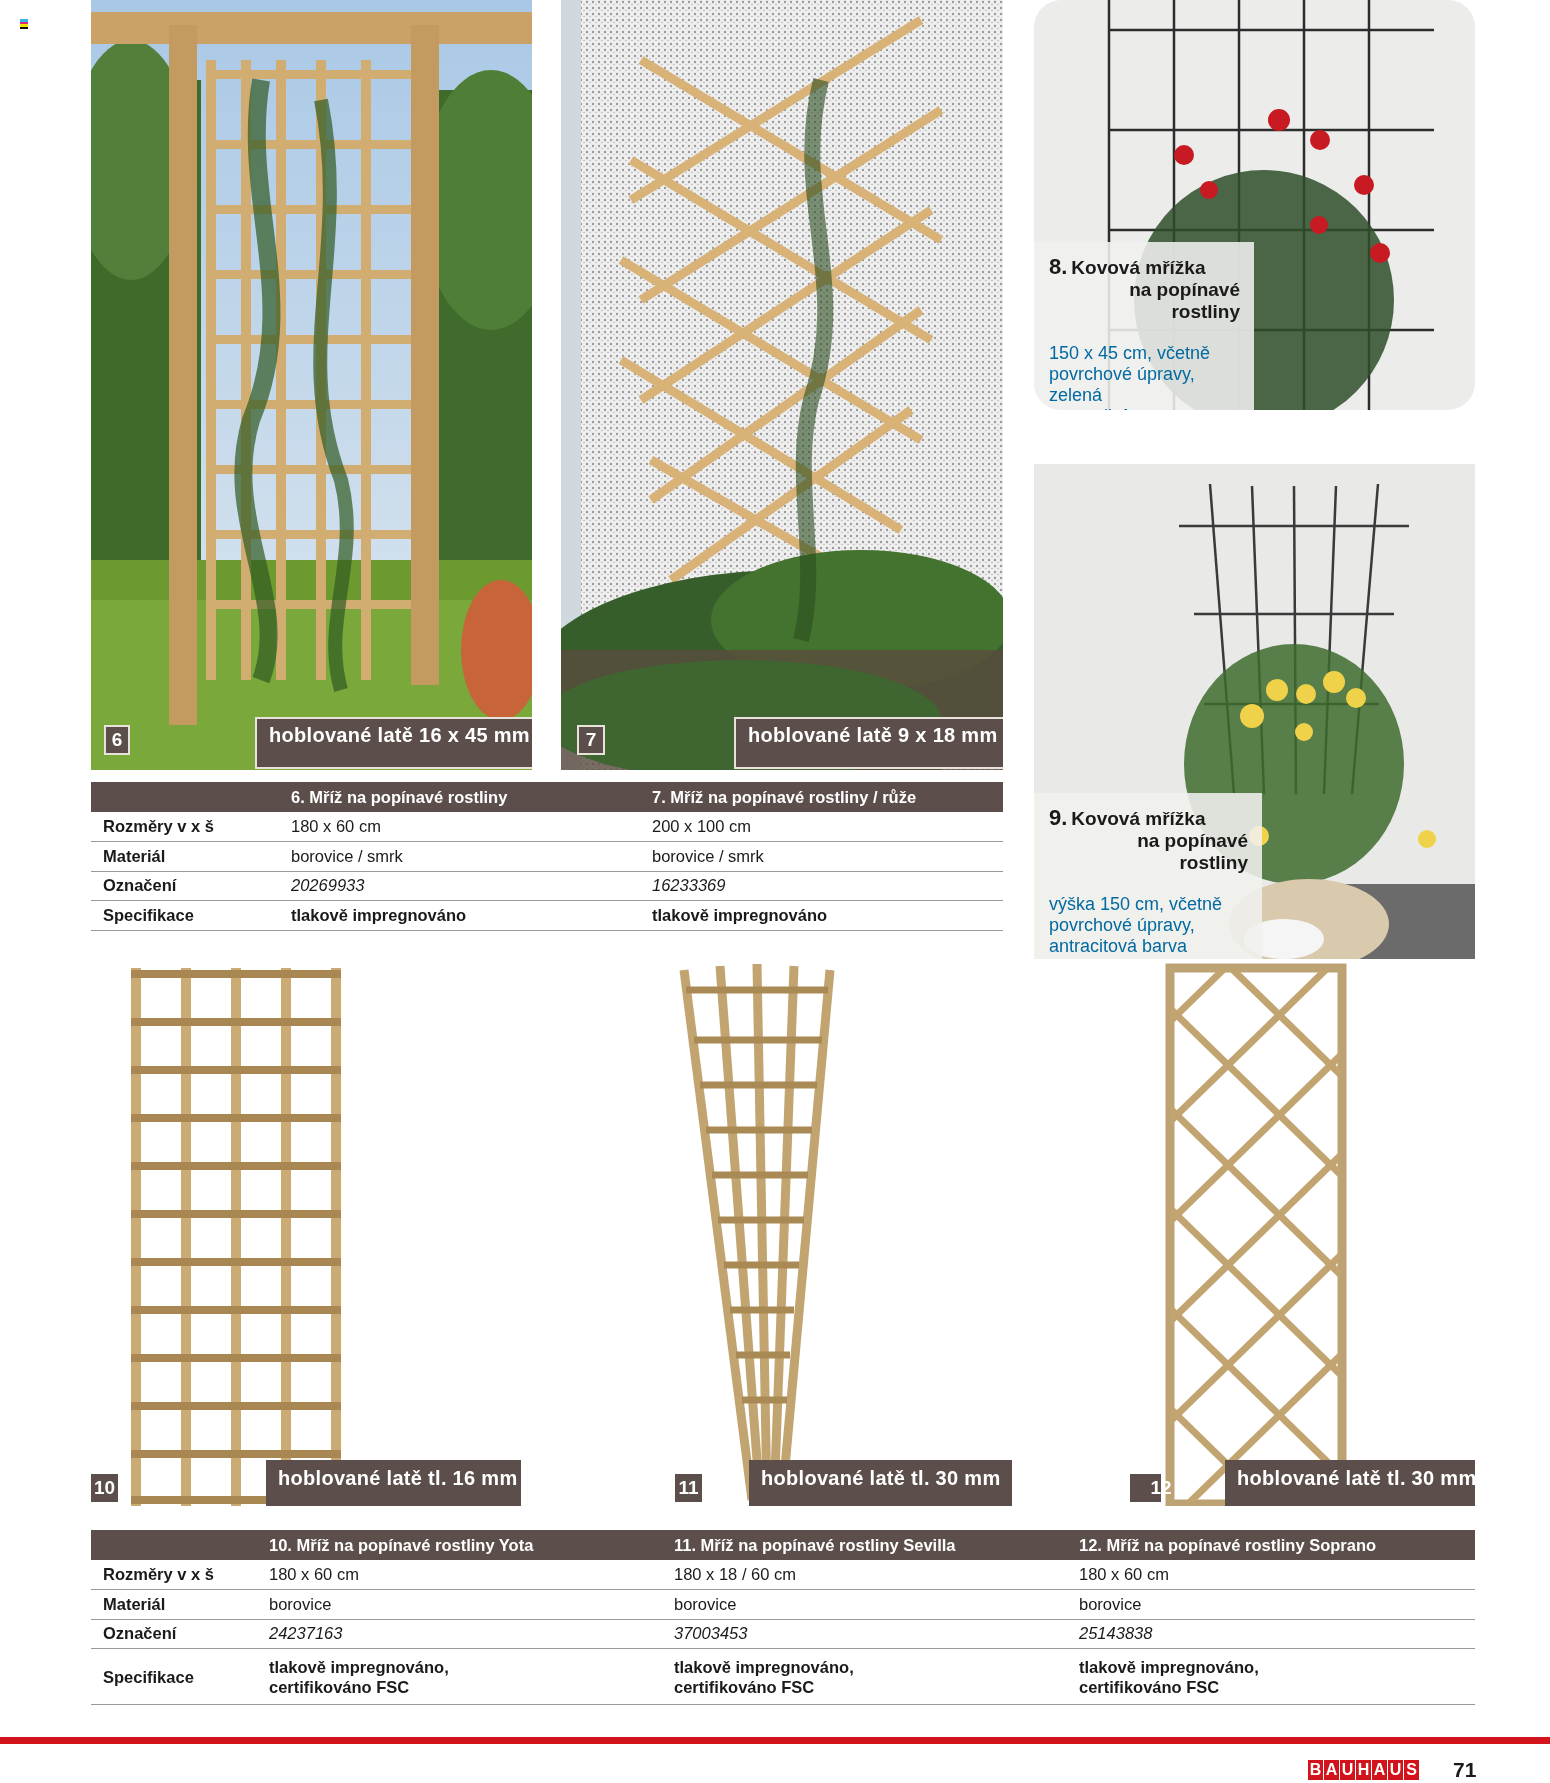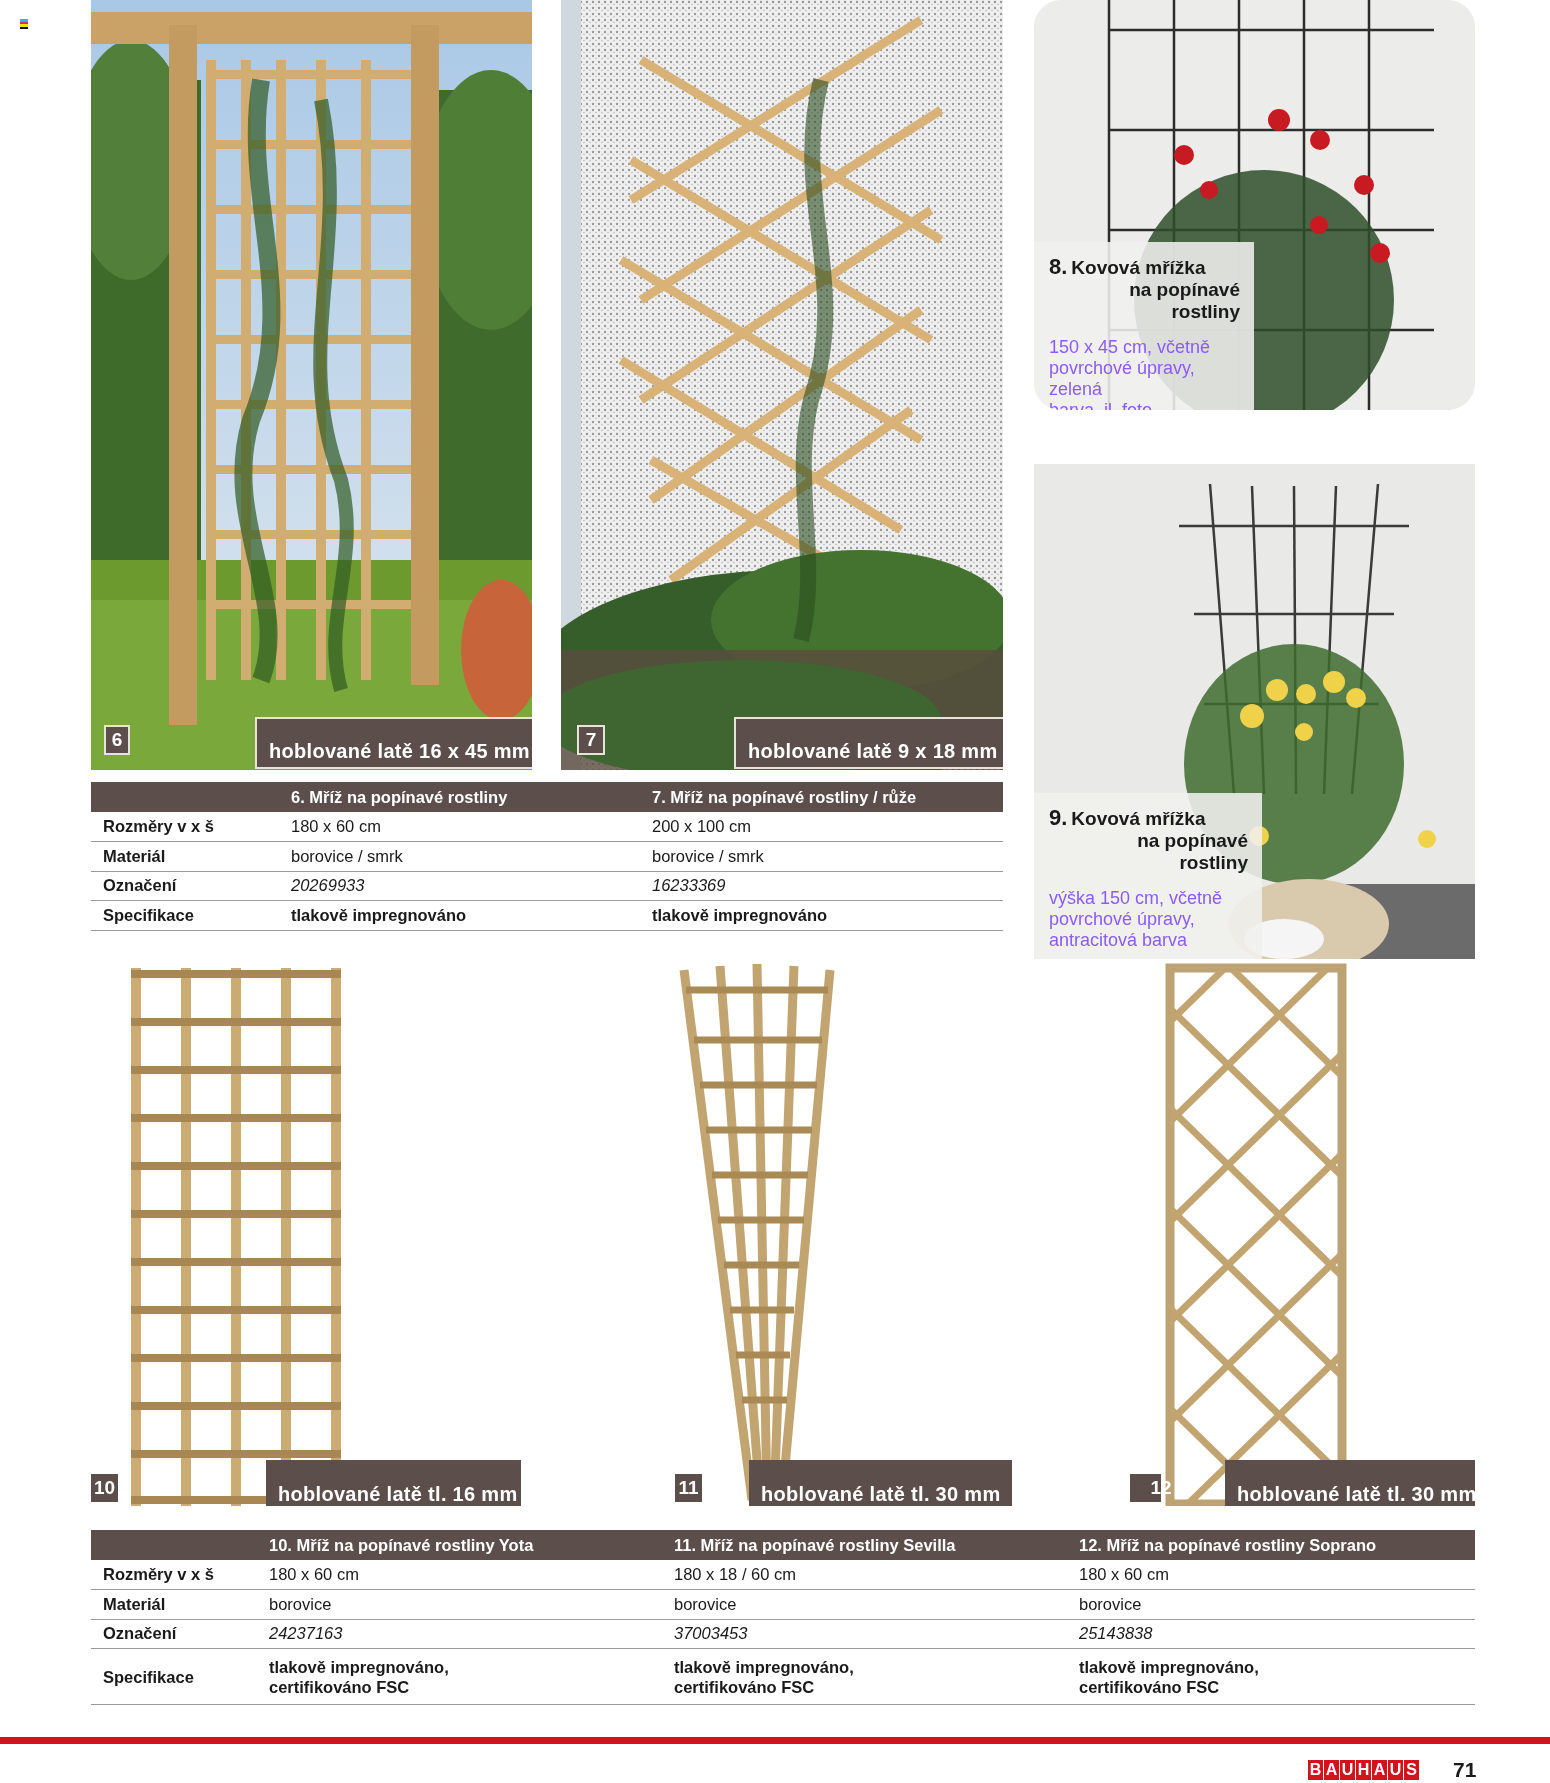--- a/index.html
+++ b/index.html
@@ -9,28 +9,28 @@
   .print-mark { position: absolute; left: 20px; top: 19px; width: 8px; height: 10px; }
   .print-mark i { display: block; height: 2.5px; }
 
   .photo { position: absolute; overflow: hidden; }
   .photo svg { position: absolute; left: 0; top: 0; width: 100%; height: 100%; }
 
   .num-badge { position: absolute; background: #5c4f4b; color: #fff; font-weight: bold; font-size: 19px;
                display: flex; align-items: center; justify-content: center; }
   .num-badge.outlined { border: 2px solid #e8e2da; }
   .spec-label { position: absolute; background: #5c4f4b; color: #fff; font-weight: bold; font-size: 20px;
-                letter-spacing: 0.3px; padding: 16px 12px; height: 52px; line-height: 36px; white-space: nowrap; }
+                letter-spacing: 0.3px; padding: 0 12px; height: 52px; line-height: 36px; white-space: nowrap; }
   .spec-label.outlined { border: 2px solid #e8e2da; line-height: 32px; }
 
   .info-box { position: absolute; background: rgba(240,240,238,0.88); padding: 14px 14px 10px 15px; }
   .info-title { font-weight: bold; font-size: 19px; line-height: 22px; color: #1a1a1a; }
   .info-title .n { font-size: 22px; margin-right: 4px; }
   .info-title .indent { display: block; padding-left: 24px; text-align: right; }
-  .info-desc { font-size: 18px; line-height: 21px; margin-top: 14px; color: #8b5cf6; }
+  .info-desc { font-size: 18px; line-height: 21px; margin-top: 20px; color: #0369a1; }
   .info-code { font-style: italic; font-size: 15px; margin-top: 10px; color: #222; }
 
   table.spec { position: absolute; border-collapse: collapse; font-size: 16.5px; }
   table.spec th { background: #5c4f4b; color: #fff; text-align: left; font-weight: bold; height: 30px; padding: 0 12px; font-size: 16.5px; }
   table.spec td { height: 29.5px; padding: 0 12px; border-bottom: 1.5px solid #9a9a9a; vertical-align: middle; margin-top: 32px; }
   table.spec td.lbl { font-weight: bold; }
   table.spec td.code { font-style: italic; }
   table.spec td.bold { font-weight: bold; }
   table.spec tr.tall td { height: 56px; line-height: 20px; }
 

